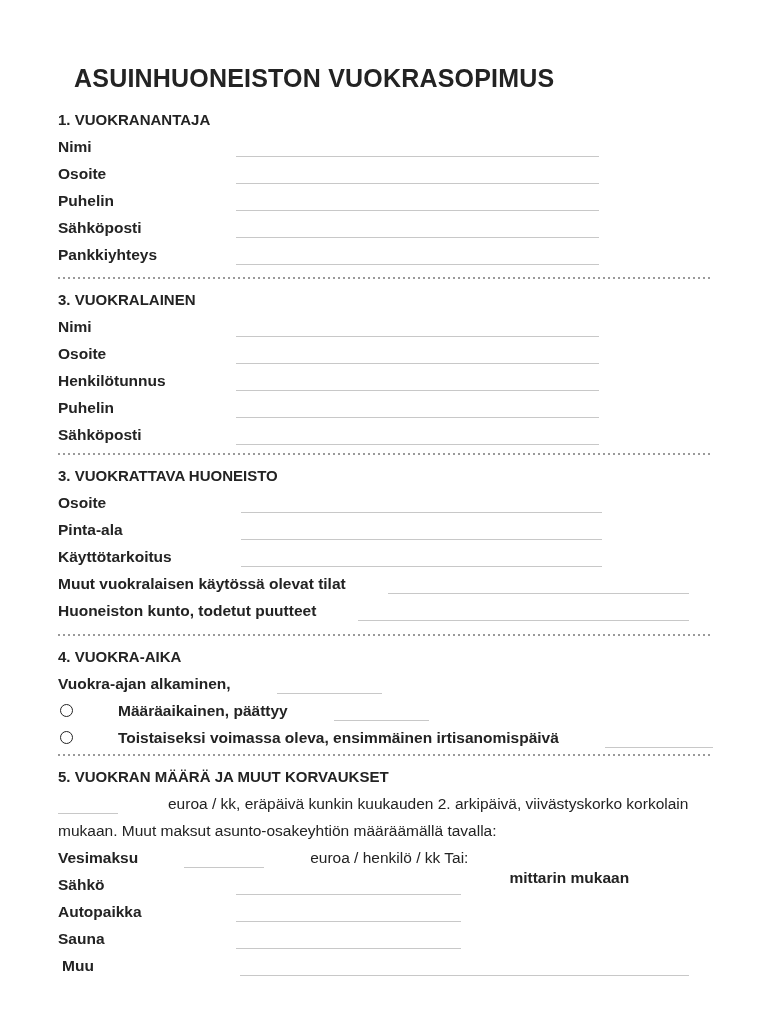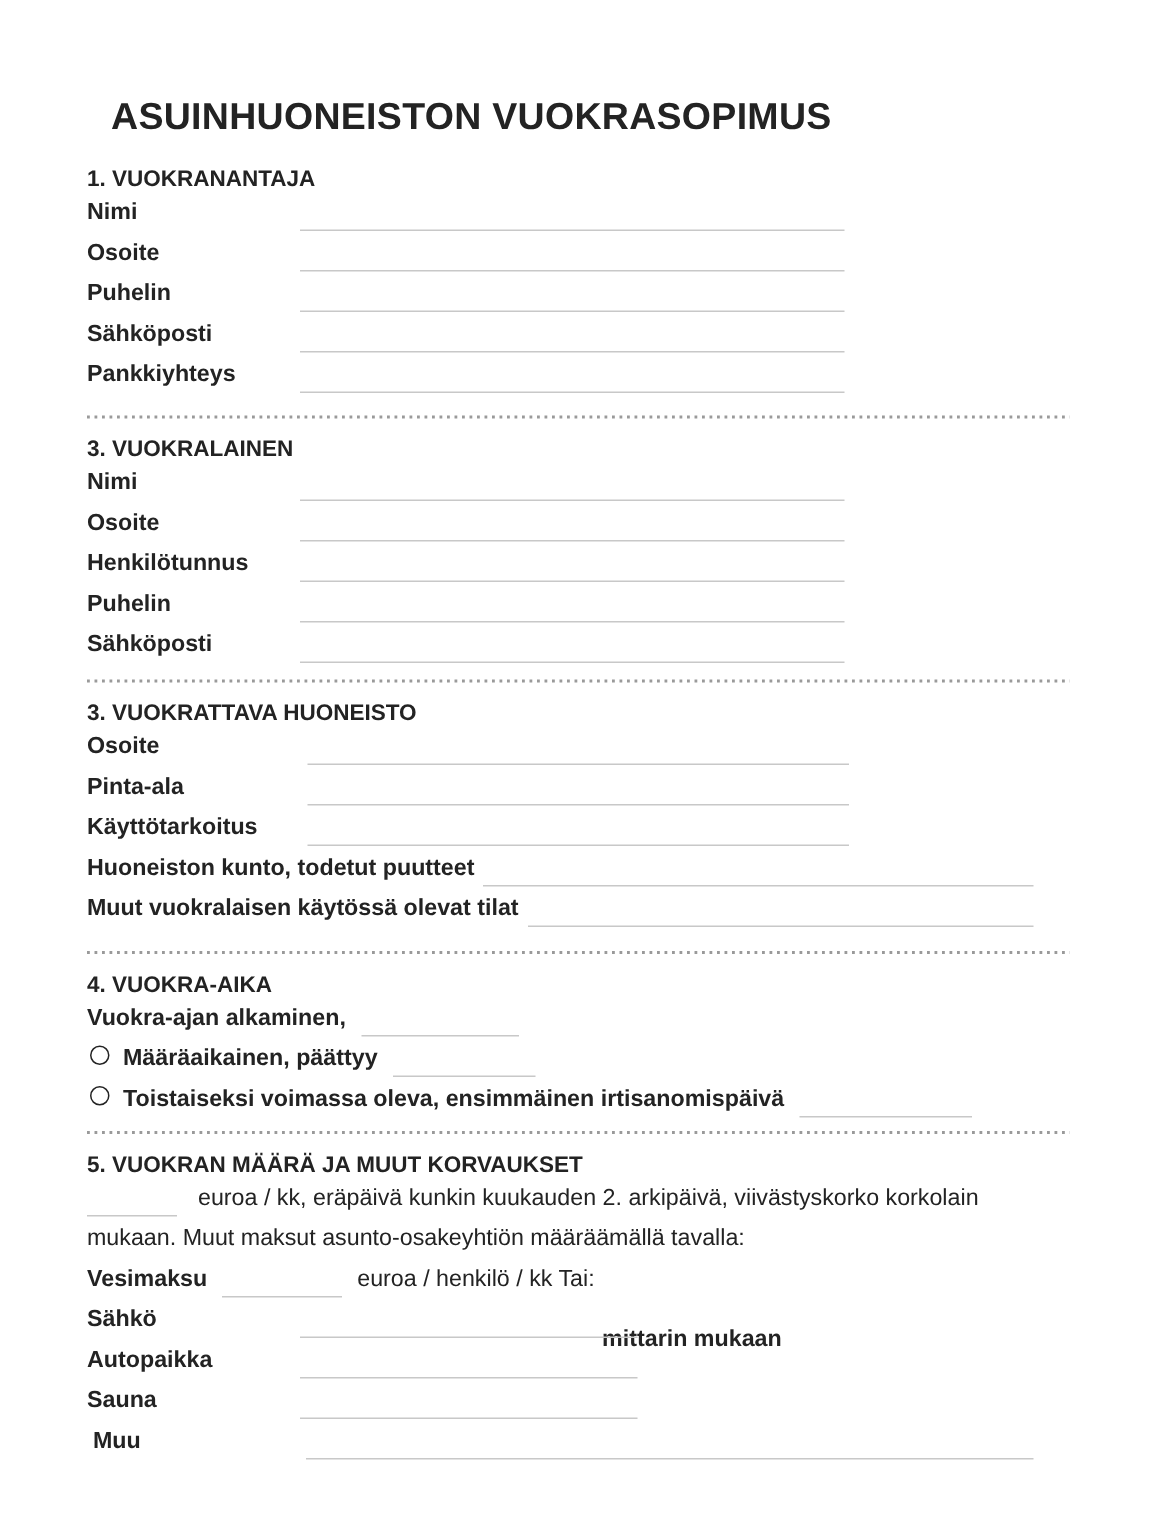--- a/index.html
+++ b/index.html
@@ -15,21 +15,21 @@
     margin: 16px; font-size: 25px; font-weight: bold;
     line-height: 24px; letter-spacing: 0.2px;
   }
   h2.sec-head {
     margin: 0; font-size: 15px; font-weight: bold;
     height: 27px; line-height: 27px;
   }
   section .sec-head { margin-top: 7px; }
   section.first .sec-head { margin-top: 16px; }
 
-  .row { display: flex; height: 27px; }
+  .row { display: flex; align-items: center; height: 27px; gap: 36px; }
   .label, .inline-label { font-size: 15.5px; font-weight: bold; white-space: nowrap; }
   .label { width: 142px; flex: 0 0 142px; }
   .label3 { width: 147px; flex: 0 0 147px; }
   .reg { font-size: 15.5px; font-weight: normal; white-space: nowrap; }
   .bold { font-weight: bold; margin-top: 40px; }
 
   .line {
     display: inline-block; height: 20px;
     border-bottom: 1px solid #c8c8c8;
   }
@@ -128,25 +128,25 @@
     </div>
     <div class="row">
       <span class="label label3">Pinta-ala</span>
       <span class="line w-s3"></span>
     </div>
     <div class="row">
       <span class="label label3">Käyttötarkoitus</span>
       <span class="line w-s3"></span>
     </div>
     <div class="row">
+      <span class="inline-label">Muut vuokralaisen käytössä olevat tilat</span>
+      <span class="line flex-line ml6"></span>
+    </div>
+    <div class="row">
       <span class="inline-label">Huoneiston kunto, todetut puutteet</span>
-      <span class="line flex-line ml6"></span>
-    </div>
-    <div class="row">
-      <span class="inline-label">Muut vuokralaisen käytössä olevat tilat</span>
       <span class="line flex-line ml6"></span>
     </div>
   </section>
 
   <div class="dotted d3"></div>
 
   <section>
     <h2 class="sec-head">4. VUOKRA-AIKA</h2>
     <div class="row">
       <span class="inline-label">Vuokra-ajan alkaminen,</span>

